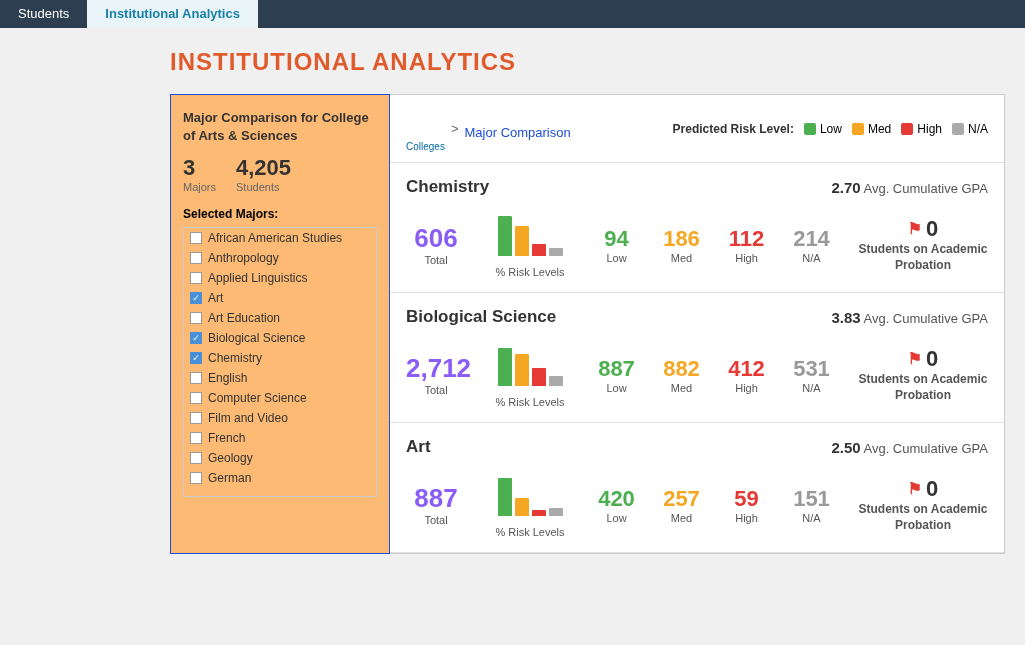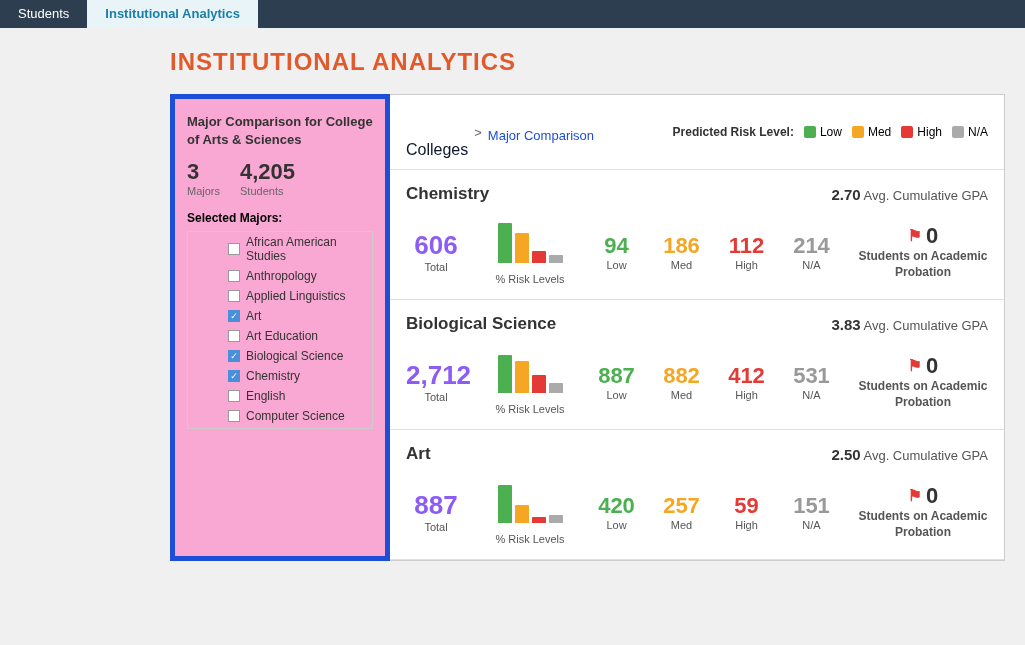--- a/index.html
+++ b/index.html
@@ -43,22 +43,22 @@
     }
 
     .content-area {
       display: flex;
       gap: 0;
     }
 
     
     .left-panel {
       width: 220px;
-      background: #f9a8d4;
-      border: 5px solid #1d4ed8;
+      background: #fdba74;
+      border: 1px solid #1d4ed8;
       padding: 14px 12px;
       flex-shrink: 0;
     }
 
     .panel-title {
       font-weight: bold;
       font-size: 13px;
       color: #333;
       margin-bottom: 10px;
       line-height: 1.4;
@@ -81,24 +81,23 @@
     }
 
     .selected-label {
       font-weight: bold;
       font-size: 12px;
       margin-bottom: 6px;
     }
 
     .majors-list-container {
       border: 1px solid #ccc;
-      height: 198px;
+      height: 270px;
       overflow-y: auto;
       position: relative;
-      padding-left: 34px;
     }
 
     .major-item {
       display: flex;
       align-items: center;
       padding: 3px 6px;
       font-size: 12px;
       color: #333;
       cursor: pointer;
     }
@@ -133,23 +132,23 @@
     }
 
     .breadcrumb-bar {
       display: flex;
       align-items: center;
       padding: 10px 16px;
       border-bottom: 1px solid #e0e0e0;
       gap: 6px;
     }
     .breadcrumb-link {
-      color: #0f172a;
+      color: #0369a1;
       cursor: pointer;
-      font-size: 16px;
+      font-size: 10px;
       margin-top: 36px;
     }
     .breadcrumb-sep {
       color: #666;
       font-size: 13px;
     }
     .breadcrumb-current {
       color: #1d4ed8;
       font-size: 13px;
       margin-top: 7px;

